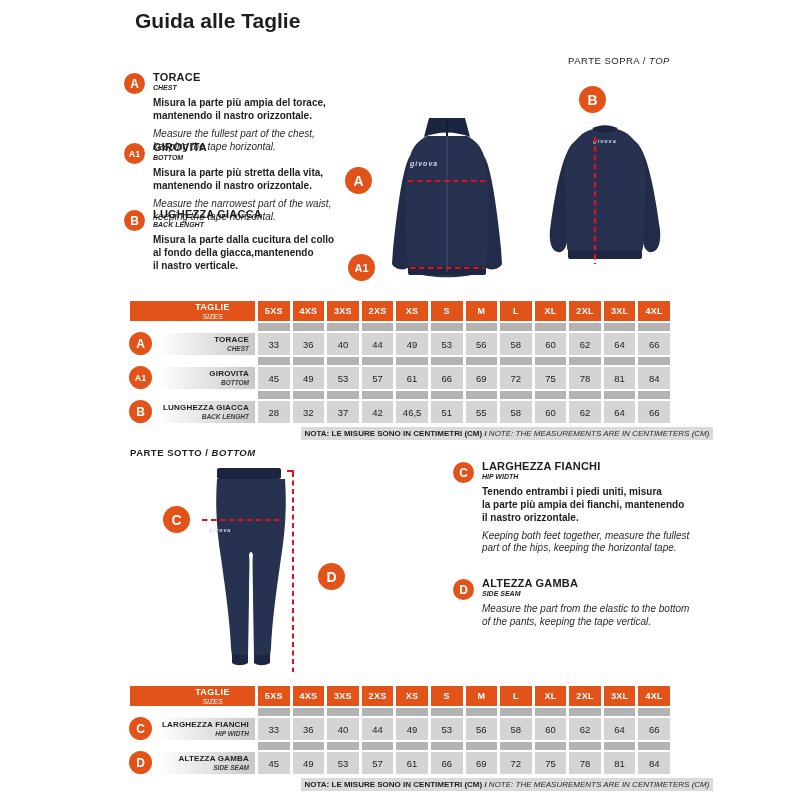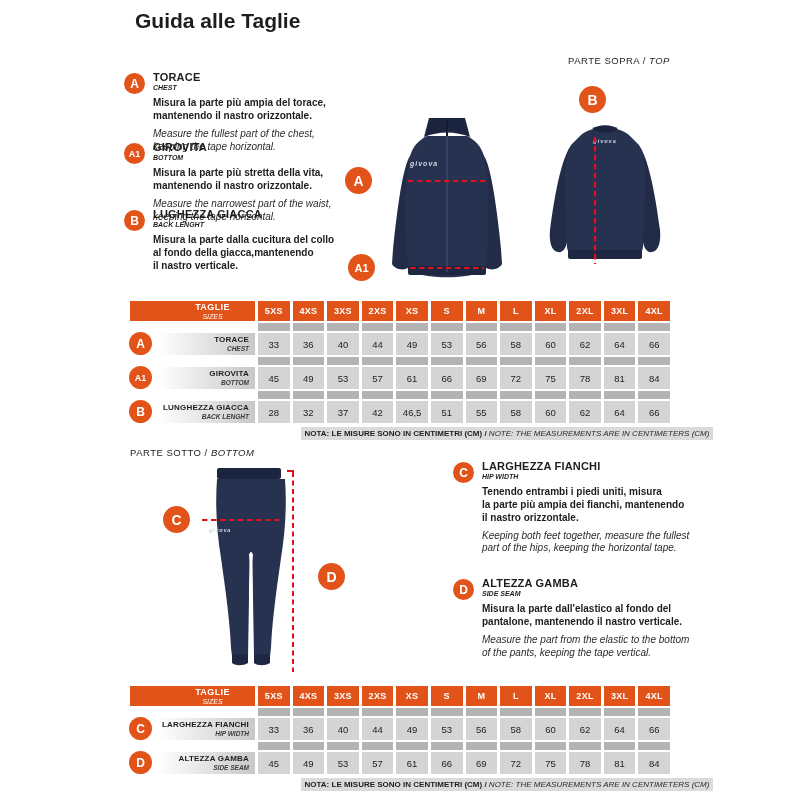--- a/index.html
+++ b/index.html
@@ -67,21 +67,21 @@
 
 <div id="page">
 
   <div class="title-wrap">
     <div class="title-it">Guida alle Taglie</div>
   </div>
 
   <div class="section-label" style="left:568px;top:55px;">
     <span>PARTE SOPRA /</span><em> TOP</em>
   </div>
-  <div class="section-label" style="left:130px;top:447px;">
+  <div class="section-label" style="left:130px;top:447px;font-weight:bold;">
     <span>PARTE SOTTO /</span><em> BOTTOM</em>
   </div>
 
   <div class="desc-block" style="left:124px;top:72px;">
     <div class="badge">A</div>
     <div>
       <div class="desc-title">TORACE</div>
       <div class="desc-sub">CHEST</div>
       <p class="desc-it">Misura la parte più ampia del torace,
 mantenendo il nastro orizzontale.</p>
@@ -121,22 +121,20 @@
 il nastro orizzontale.</p>
       <p class="desc-en">Keeping both feet together, measure the fullest
 part of the hips, keeping the horizontal tape.</p>
     </div>
   </div>
   <div class="desc-block" style="left:453px;top:578px;">
     <div class="badge">D</div>
     <div>
       <div class="desc-title">ALTEZZA GAMBA</div>
       <div class="desc-sub">SIDE SEAM</div>
-      <p class="desc-it">Misura la parte dall'elastico al fondo del
-pantalone, mantenendo il nastro verticale.</p>
       <p class="desc-en">Measure the part from the elastic to the bottom
 of the pants, keeping the tape vertical.</p>
     </div>
   </div>
 
   <svg class="figure" style="left:385px;top:114px;" width="124" height="176" viewBox="0 0 124 176">
     <path d="M44,4 L80,4 L85,23 C70,17 54,17 39,23 Z" fill="#1c2540"></path>
     <path d="M25,42 C18,52 12,95 8,135 L7,150 C10,156 20,157 24,153 L28,132 L33,85 Z" fill="#222c48"></path>
     <path d="M99,42 C106,52 112,95 116,135 L117,150 C114,156 104,157 100,153 L96,132 L91,85 Z" fill="#222c48"></path>
     <path d="M42,22 C34,26 28,32 25,42 L21,68 C19,82 21,138 23,154 L27,158 C45,165 79,165 97,158 L101,154 C103,138 105,82 103,68 L99,42 C96,32 90,26 82,22 Z" fill="#273150"></path>

